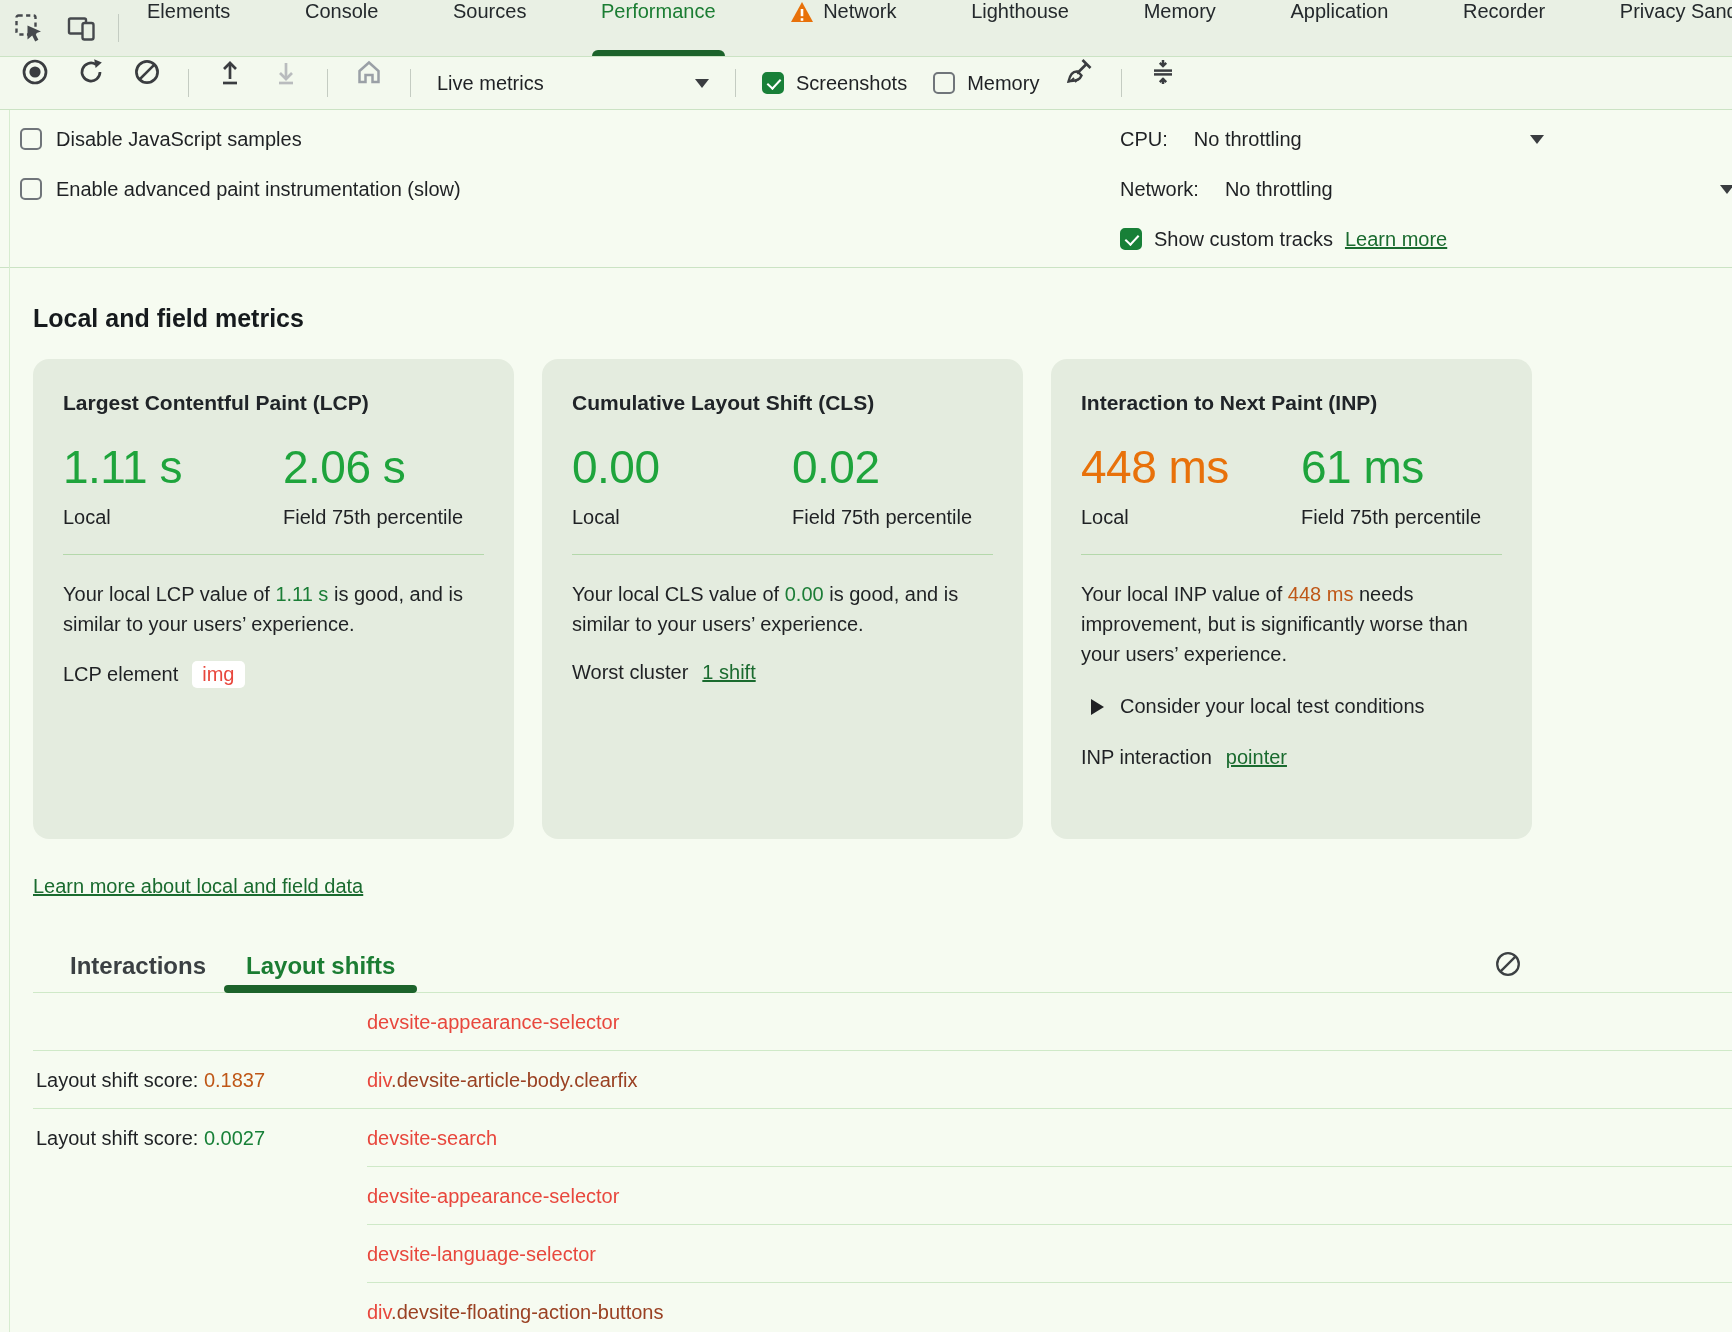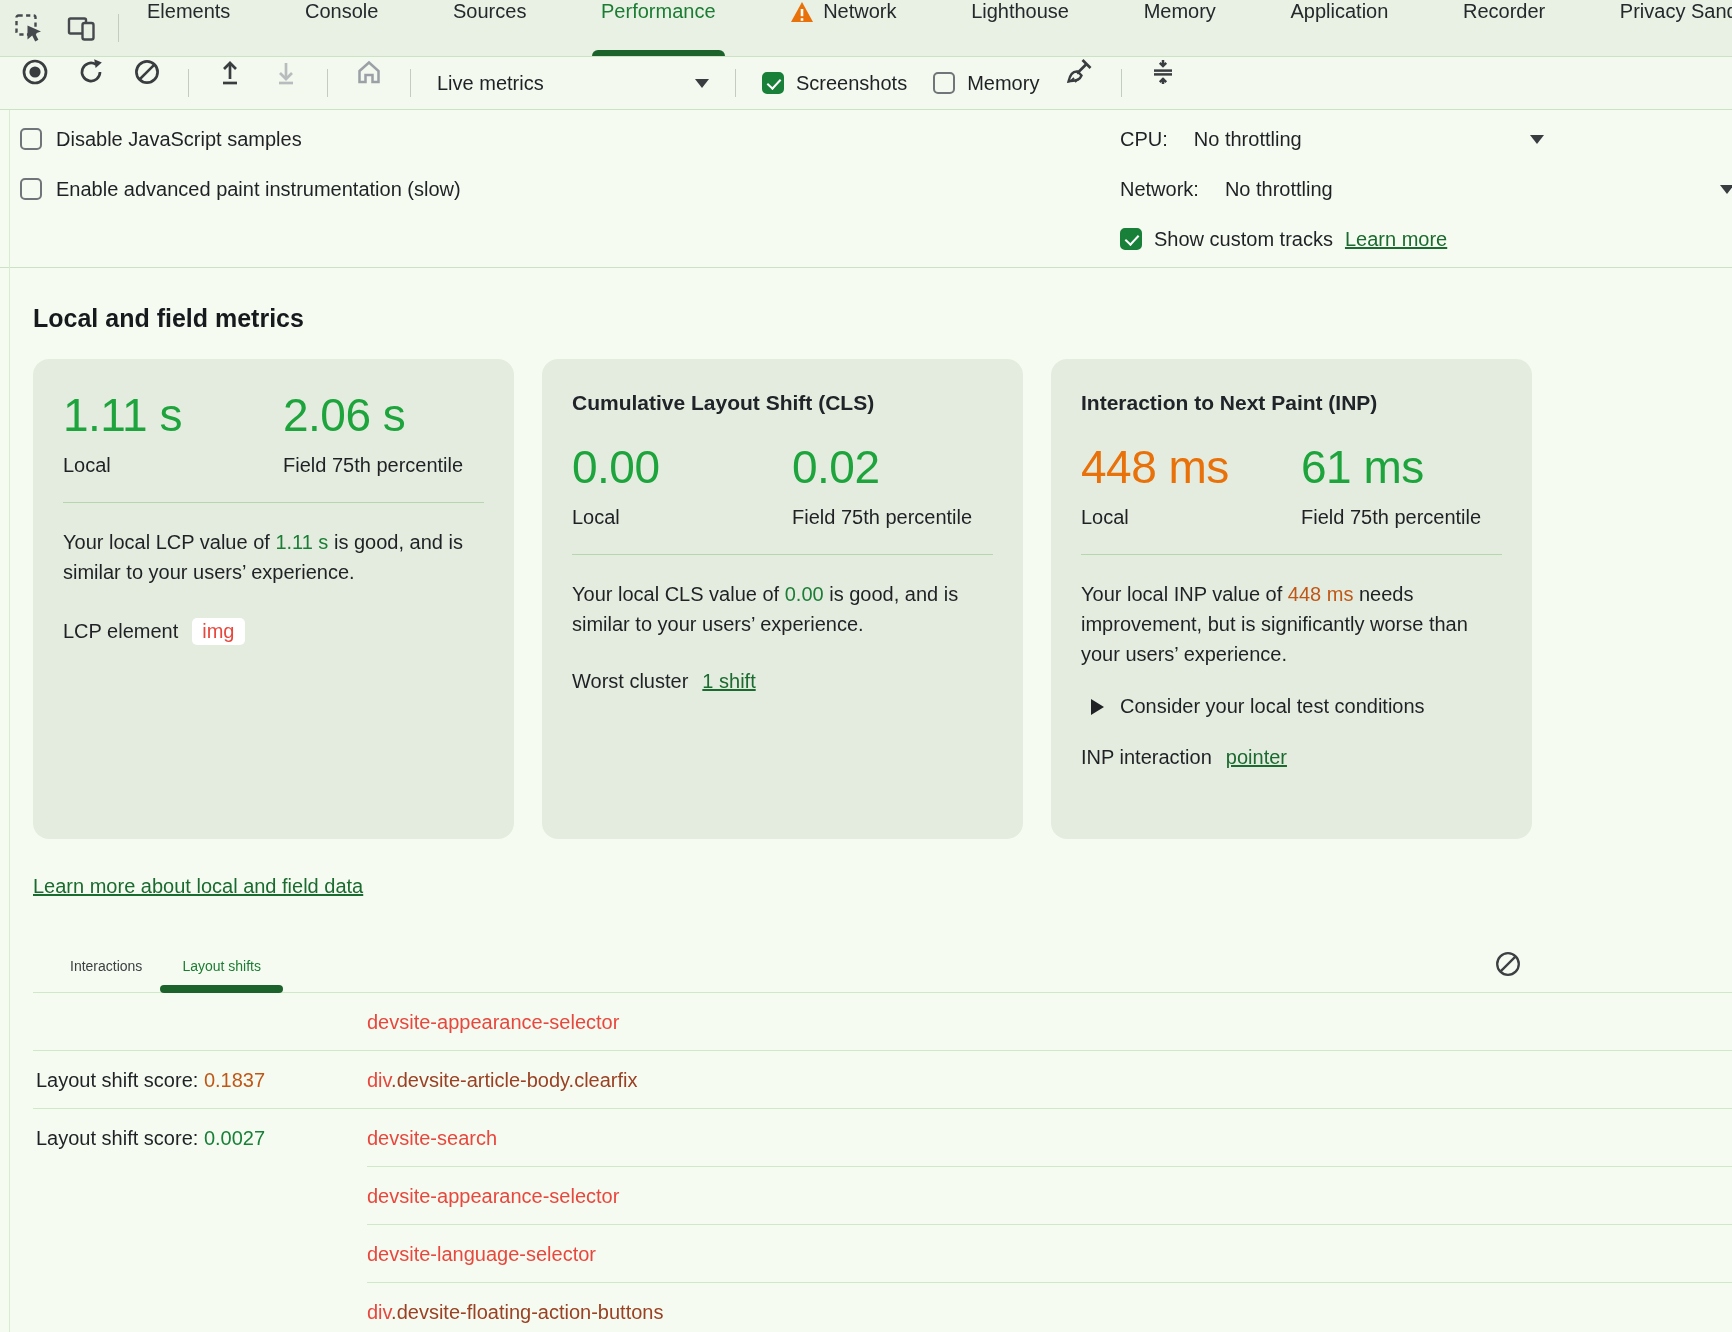--- a/index.html
+++ b/index.html
@@ -56,32 +56,32 @@
   .vcol1 { width:220px; }
   .vcol2 { width:200px; }
   .big { font-size:46px; line-height:1.05; letter-spacing:-0.5px; }
   .big.green { color:#1ea43c; }
   .big.orange { color:#e8710a; }
   .vlabel { font-size:20px; line-height:29px; margin-top:12px; color:#1f2124; }
   .card hr { border:none; border-top:1px solid #b4d8ab; margin:22px 0 24px; }
   .desc { margin:0; font-size:20px; line-height:30px; color:#1f2124; }
   .inline-green { color:#1b7d36; }
   .inline-orange { color:#bf5717; }
-  .extra { margin-top:31px; font-size:20px; display:flex; align-items:center; gap:14px; font-weight:500; }
+  .extra { margin-top:22px; font-size:20px; display:flex; align-items:center; gap:14px; font-weight:500; }
   .chip { background:#ffffff; color:#e8473d; border-radius:5px; padding:2px 10px; font-weight:400; }
   a.glink, .glink { color:#1a6b2f; text-decoration:underline; cursor:pointer; font-weight:400; }
   .consider { margin-top:26px; display:flex; align-items:center; gap:16px; font-size:20px; font-weight:500; padding-left:10px; }
   .tri-right { width:0; height:0; border-left:13px solid #202124; border-top:8px solid transparent;
                border-bottom:8px solid transparent; }
   .learn-link { display:inline-block; margin-top:36px; font-size:20px; }
   
   .log-tabs { margin-top:42px; height:53px; border-bottom:1px solid #cfe9c8; display:flex; align-items:center;
               position:relative; padding-left:17px; margin-right:0; }
-  .ltab { padding:0 20px; font-size:14px; height:100%; display:flex; align-items:center; position:relative;
-          color:#3b4043; font-weight:400;text-align:right; }
+  .ltab { padding:0 20px; font-size:24px; height:100%; display:flex; align-items:center; position:relative;
+          color:#3b4043; font-weight:700;text-align:right; }
   .ltab.active { color:#1b7d33; }
   .ltab.active::after { content:""; position:absolute; left:-2px; right:-2px; bottom:-1px; height:8px;
           background:#1c632b; border-radius:8px; }
   .clear-btn { position:absolute; right:210px; top:10px; width:28px; height:28px; }
   .lrow2 { height:58px; position:relative; font-size:20px; }
   .lrow2 .score { position:absolute; left:3px; top:50%; transform:translateY(-50%); color:#1f2124; }
   .lrow2 .elem { position:absolute; left:334px; top:50%; transform:translateY(-50%); cursor:pointer; }
   .s-or { color:#bf5717; }
   .s-gr { color:#188038; }
   .tag { color:#e8473d; font-style:normal; }
@@ -253,20 +253,21 @@
     <a class="glink">Learn more</a>
   </div>
 </div>
 
 <div class="content">
   <h2 class="heading">Local and field metrics</h2>
 
   <div class="cards">
 
     <div class="card">
+      <h3>Largest Contentful Paint (LCP)</h3>
       <div class="values">
         <div class="vcol1">
           <div class="big green">1.11 s</div>
           <div class="vlabel">Local</div>
         </div>
         <div class="vcol2">
           <div class="big green">2.06 s</div>
           <div class="vlabel">Field 75th percentile</div>
         </div>
       </div>

